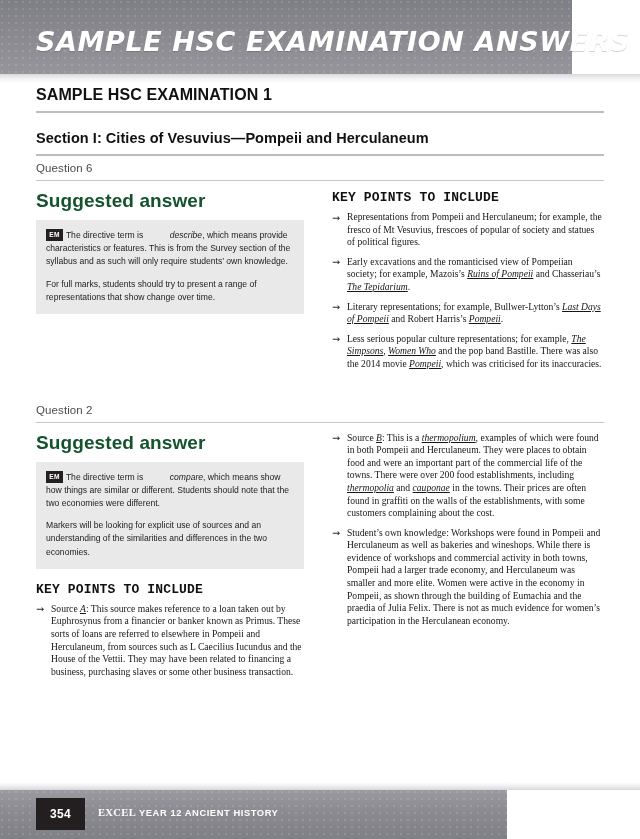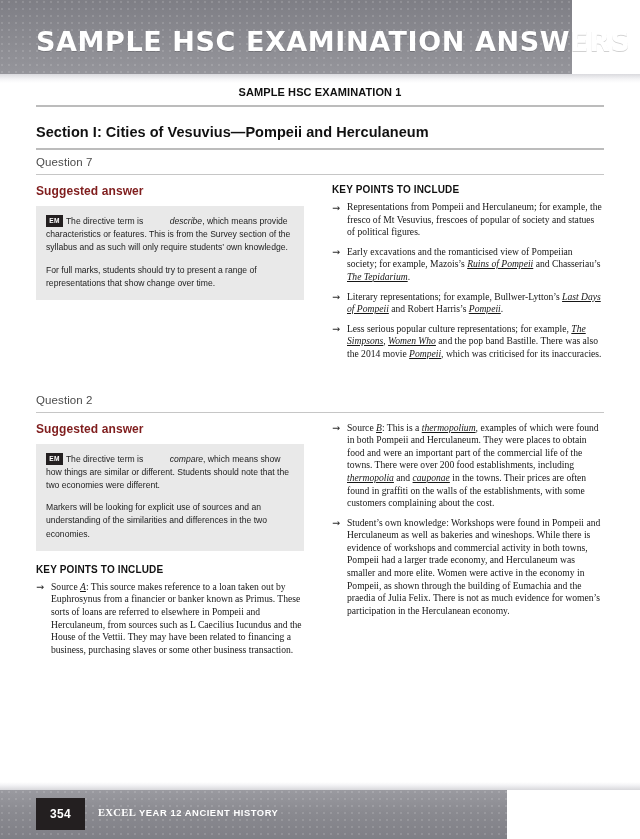--- a/index.html
+++ b/index.html
@@ -24,20 +24,21 @@
     position: absolute;
     top: 0; left: 0;
     width: 572px;
     height: 74px;
     background-color: #87878d;
     background-image:
       radial-gradient(circle at 2px 2px, rgba(255,255,255,0.13) 1px, rgba(255,255,255,0) 1.6px),
       linear-gradient(to bottom, #7e7e85 0%, #8b8b91 55%, #95959b 100%);
     background-size: 7px 7px, 100% 100%;
     box-sizing: border-box;
+    font-style: italic;
   }
   .banner-title {
     position: absolute;
     left: 36px;
     top: 26px;
     font-family: "DejaVu Sans", sans-serif;
     font-weight: bold;
     font-size: 27px;
     letter-spacing: 0.6px;
     color: #ffffff;
@@ -56,26 +57,25 @@
 
   
   .content {
     position: absolute;
     left: 36px;
     top: 86px;
     width: 568px;
   }
 
   .exam-title {
-    font-size: 11px;
+    font-size: 16px;
     font-weight: bold;
     color: #111111;
     letter-spacing: 0.1px;
     margin: 0 0 7px 0;
-    text-align: center;
   }
   .rule {
     height: 2px;
     background: #bcbcbc;
     width: 100%;
   }
   .rule-thin {
     height: 1px;
     background: #c6c6c6;
     width: 100%;
@@ -108,23 +108,23 @@
   .col-gap {
     width: 28px;
     flex: 0 0 28px;
   }
   .col-right {
     width: 272px;
     flex: 0 0 272px;
   }
 
   .answer-heading {
-    font-size: 12px;
-    font-weight: bold;
-    color: #7f1d1d;
+    font-size: 19px;
+    font-weight: bold;
+    color: #14532d;
     margin-bottom: 8px;
     letter-spacing: 0.1px;
   }
 
   .infobox {
     background: #e9e9e9;
     padding: 9px 10px 10px 10px;
     box-sizing: border-box;
   }
   .infobox p {
@@ -145,25 +145,26 @@
     font-weight: bold;
     line-height: 1;
     padding: 2.6px 3.2px 2.4px 3.2px;
     letter-spacing: 0.3px;
     vertical-align: 1px;
     margin-right: 3px;
   }
   .it { font-style: italic; padding-left: 24px; }
 
   .kp-heading {
-    font-size: 10px;
+    font-size: 13px;
     font-weight: bold;
     color: #111111;
     letter-spacing: 0.15px;
     margin-bottom: 6px;
+    font-family: Liberation Mono, monospace;
   }
   .kp-list {
     margin: 0;
     padding: 0;
     list-style: none;
   }
   .kp-item {
     position: relative;
     padding-left: 15px;
     margin-bottom: 7px;
@@ -253,21 +254,21 @@
   <div class="banner-fade"></div>
 
   <div class="content">
 
     <div class="exam-title">SAMPLE HSC EXAMINATION 1</div>
     <div class="rule"></div>
 
     <div class="section-title">Section I: Cities of Vesuvius—Pompeii and Herculaneum</div>
     <div class="rule"></div>
 
-    <div class="question-label">Question 7</div>
+    <div class="question-label">Question 6</div>
     <div class="rule-thin"></div>
 
     <div class="cols">
       <div class="col-left">
         <div class="answer-heading">Suggested answer</div>
         <div class="infobox">
           <p><span class="em-badge">EM</span><span>The directive term is </span><span class="it">describe</span><span>, which means provide characteristics or features. This is from the Survey section of the syllabus and as such will only require students’ own knowledge.</span></p>
           <p>For full marks, students should try to present a range of representations that show change over time.</p>
         </div>
       </div>

